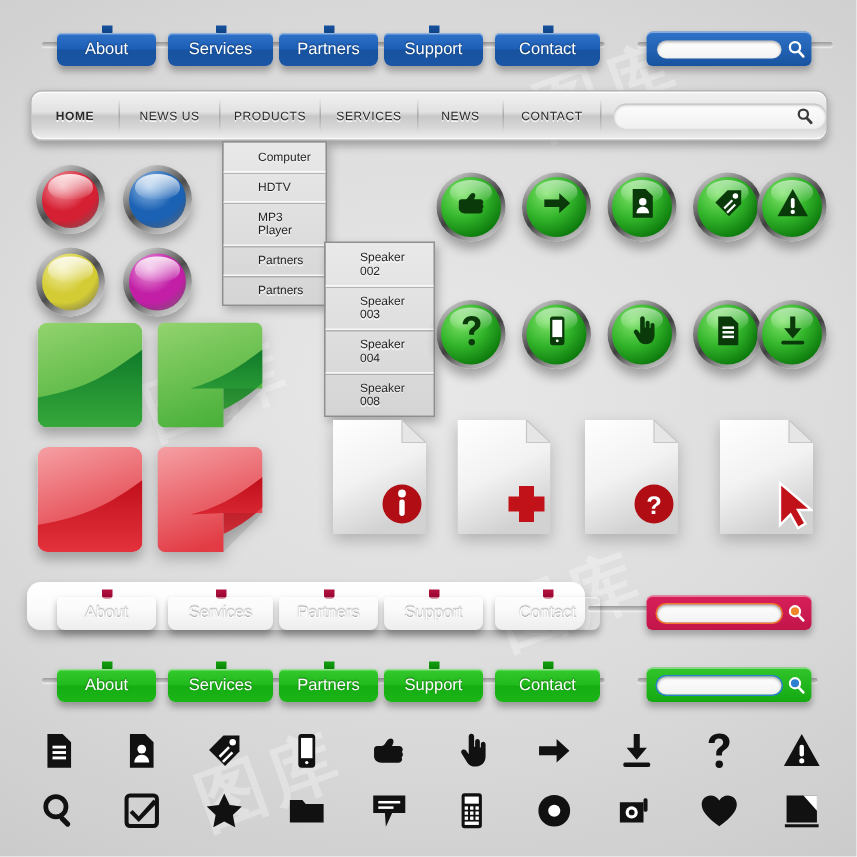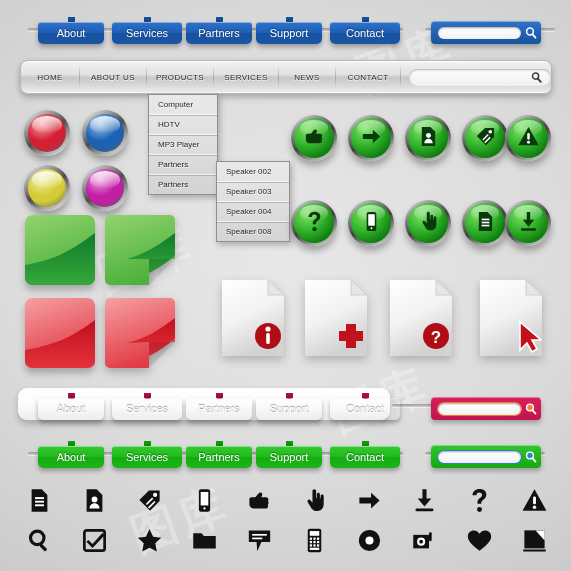--- a/index.html
+++ b/index.html
@@ -52,21 +52,21 @@
   .gitem{font-size:8px;color:#2a2a2a;letter-spacing:.4px;text-align:center;
          text-shadow:0 1px 0 rgba(255,255,255,.85);padding:0 2px;}
   .gsep{width:1px;height:22px;background:linear-gradient(transparent,#a9a9a9,transparent);}
   .gsearch{height:17px;border-radius:9px;background:linear-gradient(#fdfdfd,#f0f0f0);
            box-shadow:inset 0 1px 2px rgba(0,0,0,.30);display:flex;align-items:center;
            justify-content:flex-end;padding-right:8px;}
 
   
   .ddmenu{position:absolute;background:linear-gradient(#e9e9e9,#d4d4d4);
           border:1px solid #8f8f8f;box-shadow:2px 3px 6px rgba(0,0,0,.25);}
-  .dditem{font-size:8px;color:#1f1f1f;padding:5px 6px 5px 9px;
+  .dditem{font-size:8px;color:#1f1f1f;padding:5px 6px 5px 23px;
           border-bottom:1px solid rgba(255,255,255,.75);
           box-shadow:0 1px 0 rgba(140,140,140,.55);
           text-shadow:0 1px 0 rgba(255,255,255,.8);}
   .dditem:last-child{border-bottom:none;box-shadow:none;}
 
   
   .orb{position:absolute;width:46px;height:46px;border-radius:50%;
        background:linear-gradient(145deg,#f6f6f6 0%,#9a9a9a 28%,#4c4c4c 50%,#ababab 74%,#efefef 100%);
        box-shadow:0 5px 7px rgba(0,0,0,.30);}
   .orb-in{position:absolute;left:4px;top:4px;right:4px;bottom:4px;border-radius:50%;overflow:hidden;}
@@ -144,23 +144,23 @@
     <div class="mag">
       <svg width="14" height="14" viewBox="0 0 14 14">
           <circle cx="6" cy="5.5" r="3.4" fill="none" stroke="#ffffff" stroke-width="1.5"></circle>
           <line x1="8.4" y1="8.2" x2="11.5" y2="11.6" stroke="#ffffff" stroke-width="1.8" stroke-linecap="round"></line>
         </svg>
     </div>
   </div>
 
   <div class="graybar" style="left:20px;top:60px;width:530px;height:32px;">
     <div id="gray-items" style="display:flex;align-items:center;height:100%;">
-        <div class="gitem" style="width: 54px;">HOME</div>
+        <div class="gitem" style="width: 54px; font-weight: bold;">HOME</div>
         <div class="gsep"></div>
-        <div class="gitem" style="width: 62px;">ABOUT US</div>
+        <div class="gitem" style="width: 62px;">NEWS US</div>
         <div class="gsep"></div>
         <div class="gitem" style="width: 62px;">PRODUCTS</div>
         <div class="gsep"></div>
         <div class="gitem" style="width: 60px;">SERVICES</div>
         <div class="gsep"></div>
         <div class="gitem" style="width: 52px;">NEWS</div>
         <div class="gsep"></div>
         <div class="gitem" style="width: 60px;">CONTACT</div>
         <div class="gsep"></div>
       </div>

